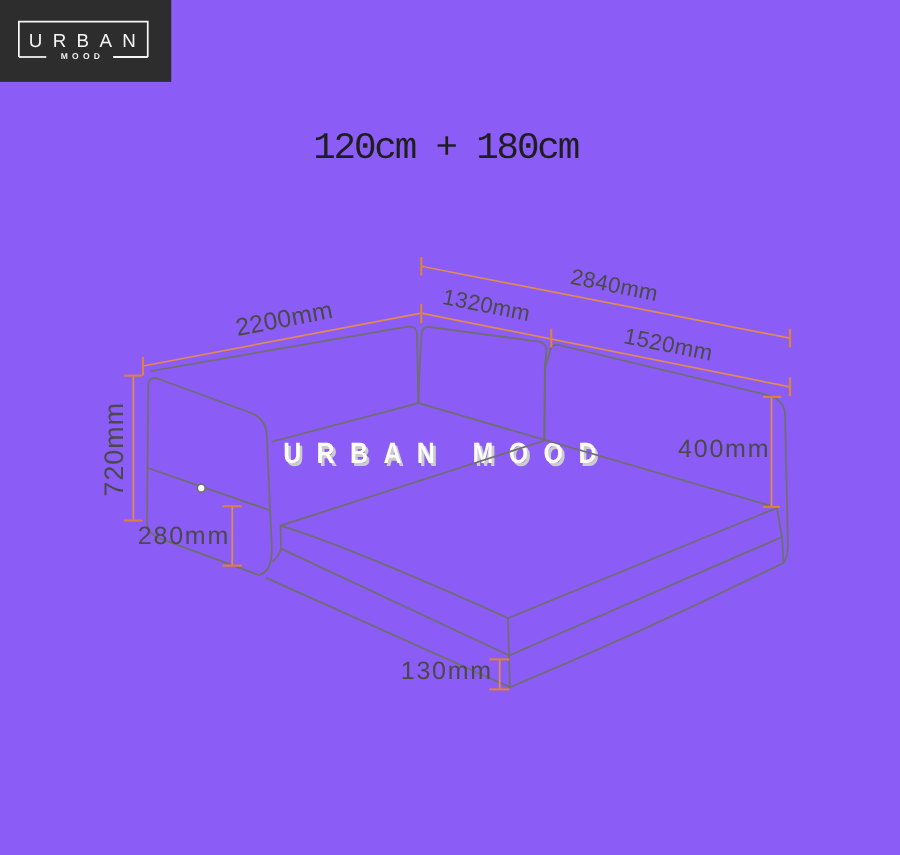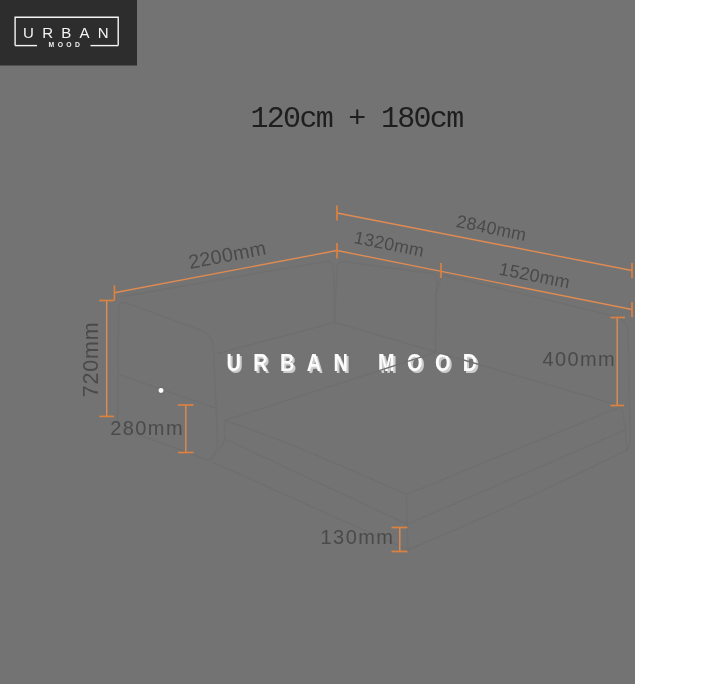--- a/index.html
+++ b/index.html
@@ -1,16 +1,16 @@
 <!DOCTYPE html>
 <html><head>
 <meta charset="utf-8">
 <style>
   html,body{margin:0;padding:0;background:#ffffff;}
-  #page{position:relative;width:635px;height:684px;background:#737373;overflow:hidden;
+  #page{position:relative;width:720px;height:684px;background:#8b5cf6;overflow:hidden;
         font-family:"Liberation Sans",sans-serif;}
   svg{position:absolute;left:0;top:0;}
 </style>
 </head>
 <body>
 <div id="page">
 <svg width="720" height="684" viewBox="0 0 720 684">
 
   <rect x="0" y="0" width="137" height="65.5" fill="#2d2d2d"></rect>
   <g stroke="#f5f5f5" stroke-width="1.4" fill="none">

